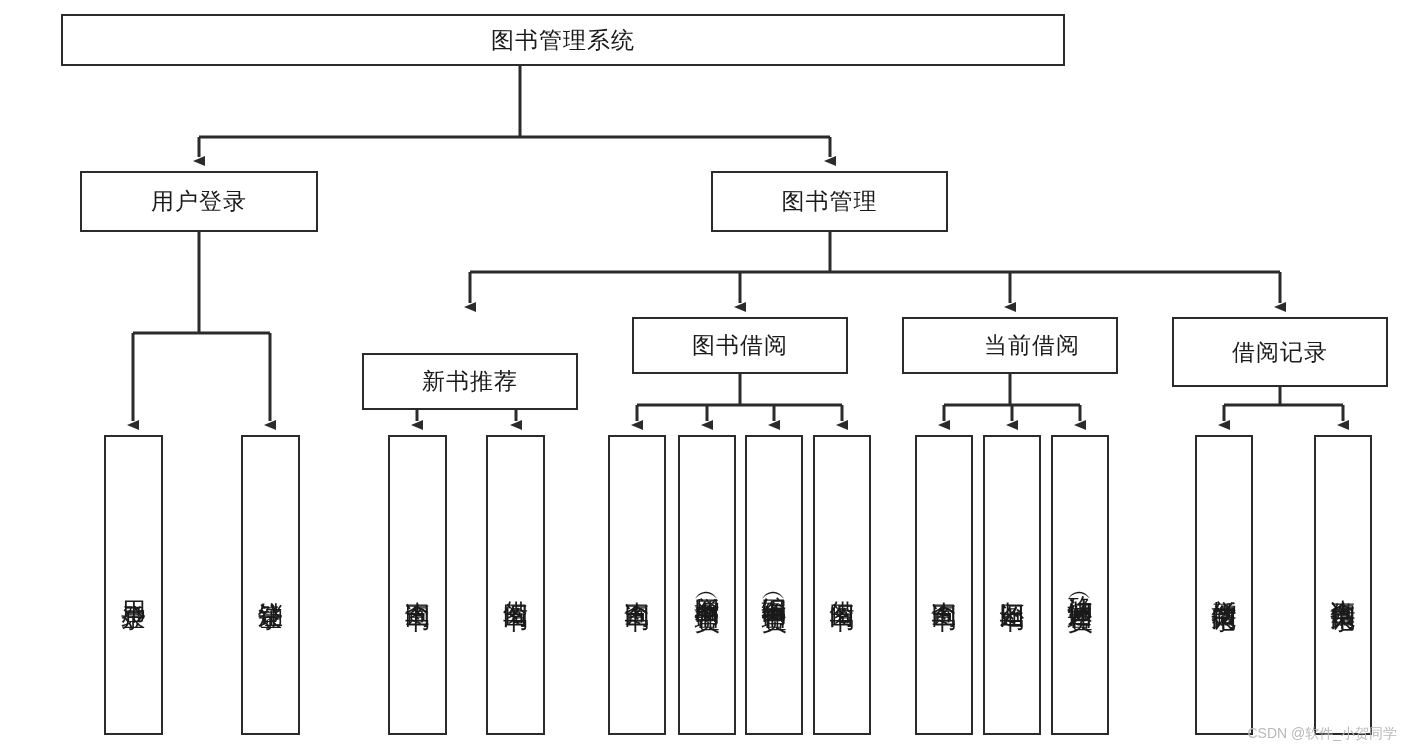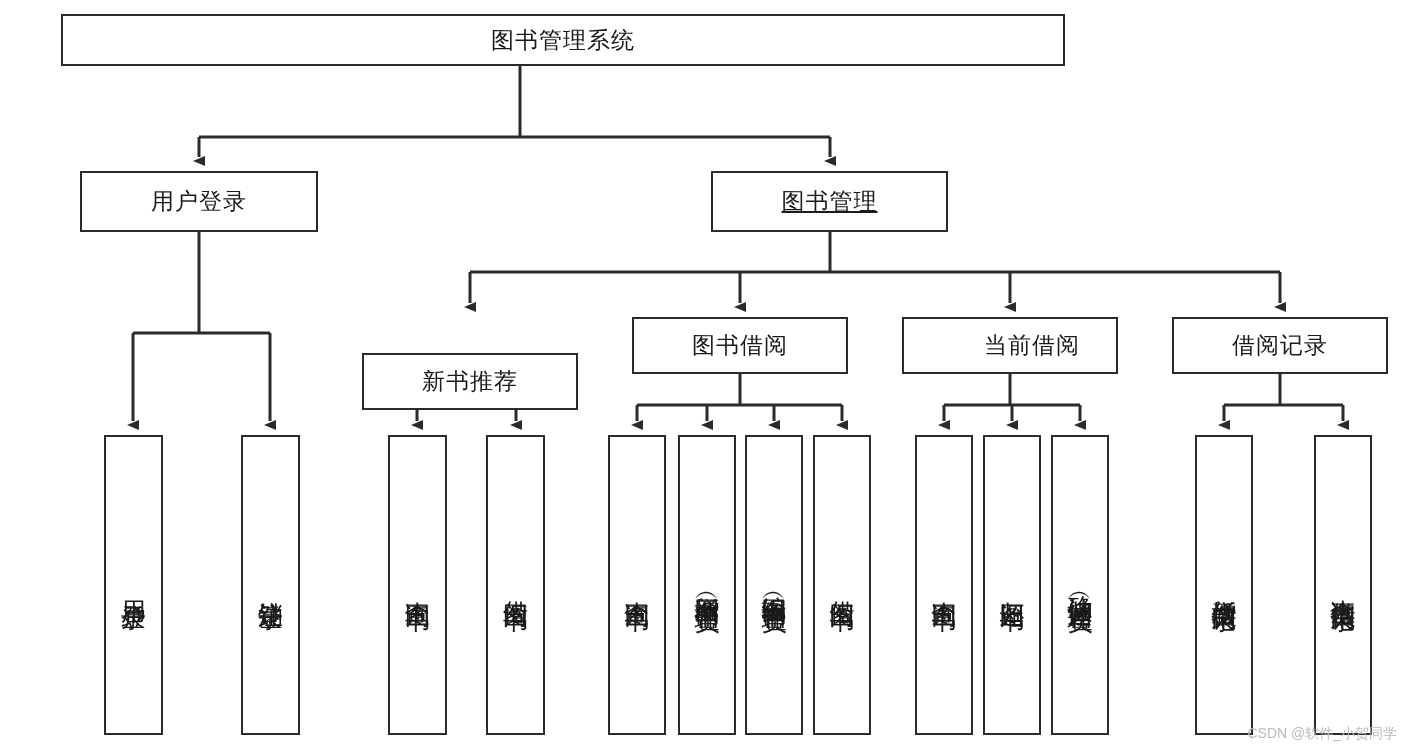--- a/index.html
+++ b/index.html
@@ -133,34 +133,34 @@
     </g>
   </svg>
 
   <div class="node horiz" style="left:18px; top:14px; width:1004px; height:52px;margin-left:43px;">
     <span class="label">图书管理系统</span>
   </div>
 
   <div class="node horiz" style="left:80px; top:171px; width:238px; height:61px;">
     <span class="label">用户登录</span>
   </div>
-  <div class="node horiz" style="left:711px; top:171px; width:237px; height:61px;text-decoration:underline;">
+  <div class="node horiz" style="left:711px; top:171px; width:237px; height:61px;">
     <span class="label">图书管理</span>
   </div>
 
   <div class="node horiz" style="left:362px; top:317px; width:216px; height:57px;margin-top:36px;">
     <span class="label">新书推荐</span>
   </div>
   <div class="node horiz" style="left:632px; top:317px; width:216px; height:57px;font-family:Liberation Mono, monospace;">
     <span class="label">图书借阅</span>
   </div>
   <div class="node horiz" style="left:902px; top:317px; width:216px; height:57px;padding-left:44px;">
     <span class="label">当前借阅</span>
   </div>
-  <div class="node horiz" style="left:1172px; top:317px; width:216px; height:57px;">
+  <div class="node horiz" style="left:1172px; top:317px; width:216px; height:70px;">
     <span class="label">借阅记录</span>
   </div>
 
   <div class="node vert" style="left:104px; top:435px; width:59px; height:300px;">
     <span class="label">用户登录</span>
   </div>
   <div class="node vert" style="left:241px; top:435px; width:59px; height:300px;">
     <span class="label">注销登录</span>
   </div>
 

